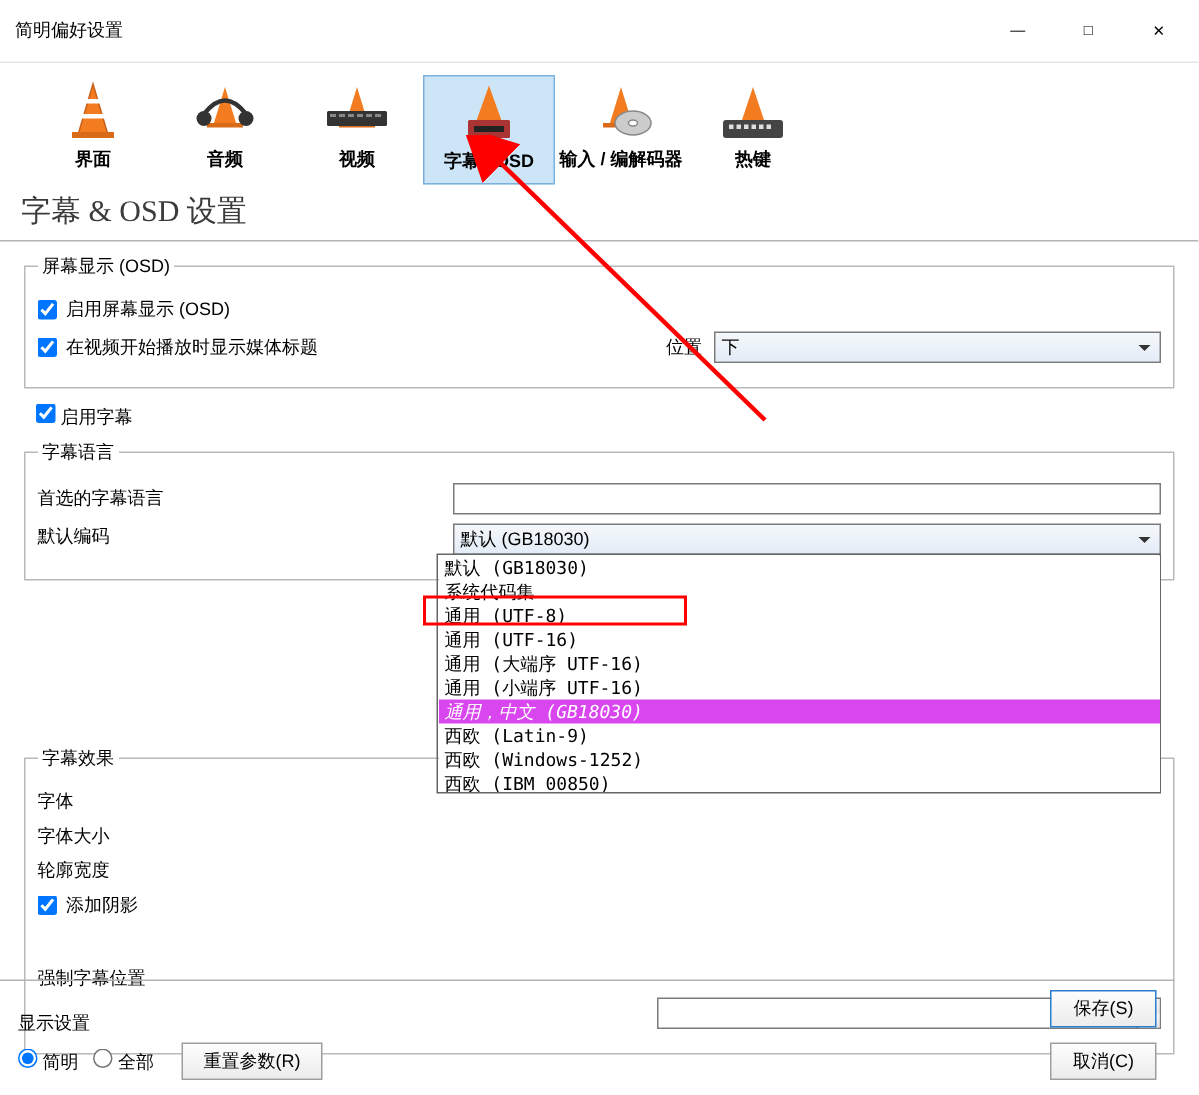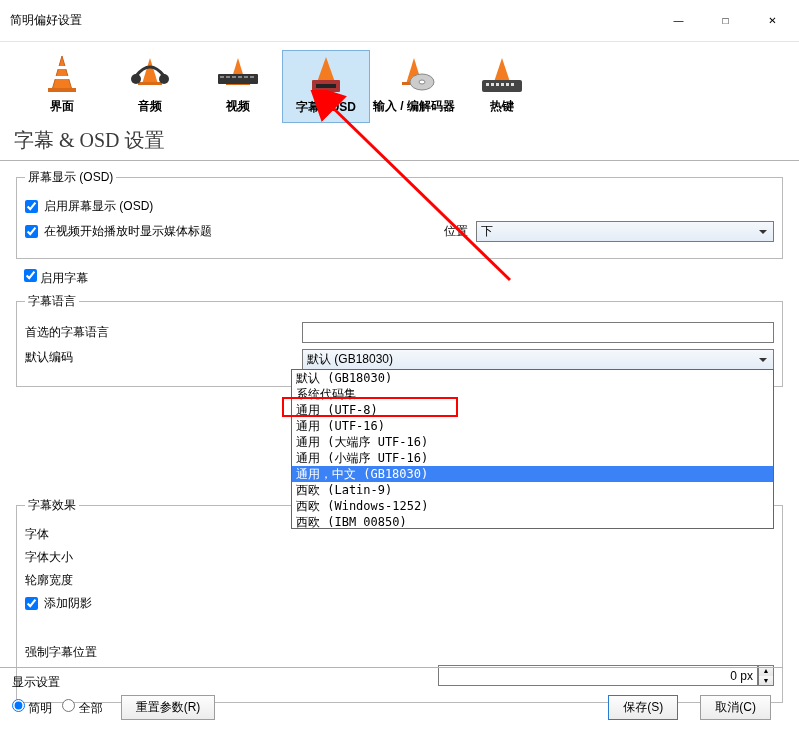--- a/index.html
+++ b/index.html
@@ -130,22 +130,23 @@
     overflow-y: auto;
     font-family:"SimSun","NSimSun",monospace;
   }
   .dropdown-list .opt {
     padding: 0 4px;
     line-height: 16px;
     white-space: nowrap;
     font-size: 12px;
   }
   .dropdown-list .opt.selected {
-    background: #3b82f6;
+    background: #d946ef;
     color: #fff;
+    font-style: italic;
   }
 
   .red-box {
     position: absolute;
     border: 2px solid #ff0000;
     pointer-events: none;
     z-index: 100;
   }
 
   .spinner-box {
@@ -191,21 +192,21 @@
   .footer-left .radios { display: flex; gap: 10px; align-items:center; margin-right: 12px;}
   .footer-left-row { display:flex; align-items:center; gap:6px;}
   .btn {
     border: 1px solid #9d9d9d;
     background: linear-gradient(#fdfdfd,#ececec);
     padding: 3px 14px;
     font-size: 12px;
     cursor: pointer;
   }
   .btn.primary { border: 1px solid #2a7bd1; }
-  .footer-right { display:flex; gap:22px; }
+  .footer-right { display:flex; gap:10px;flex-direction:column; }
 
   .arrow-annot {
     position: absolute;
     z-index: 90;
     pointer-events:none;
   }
 
   .enable-sub { margin: 2px 0 4px 8px; }
   .effect-rows .row .label-col { width:260px; }
 </style>

